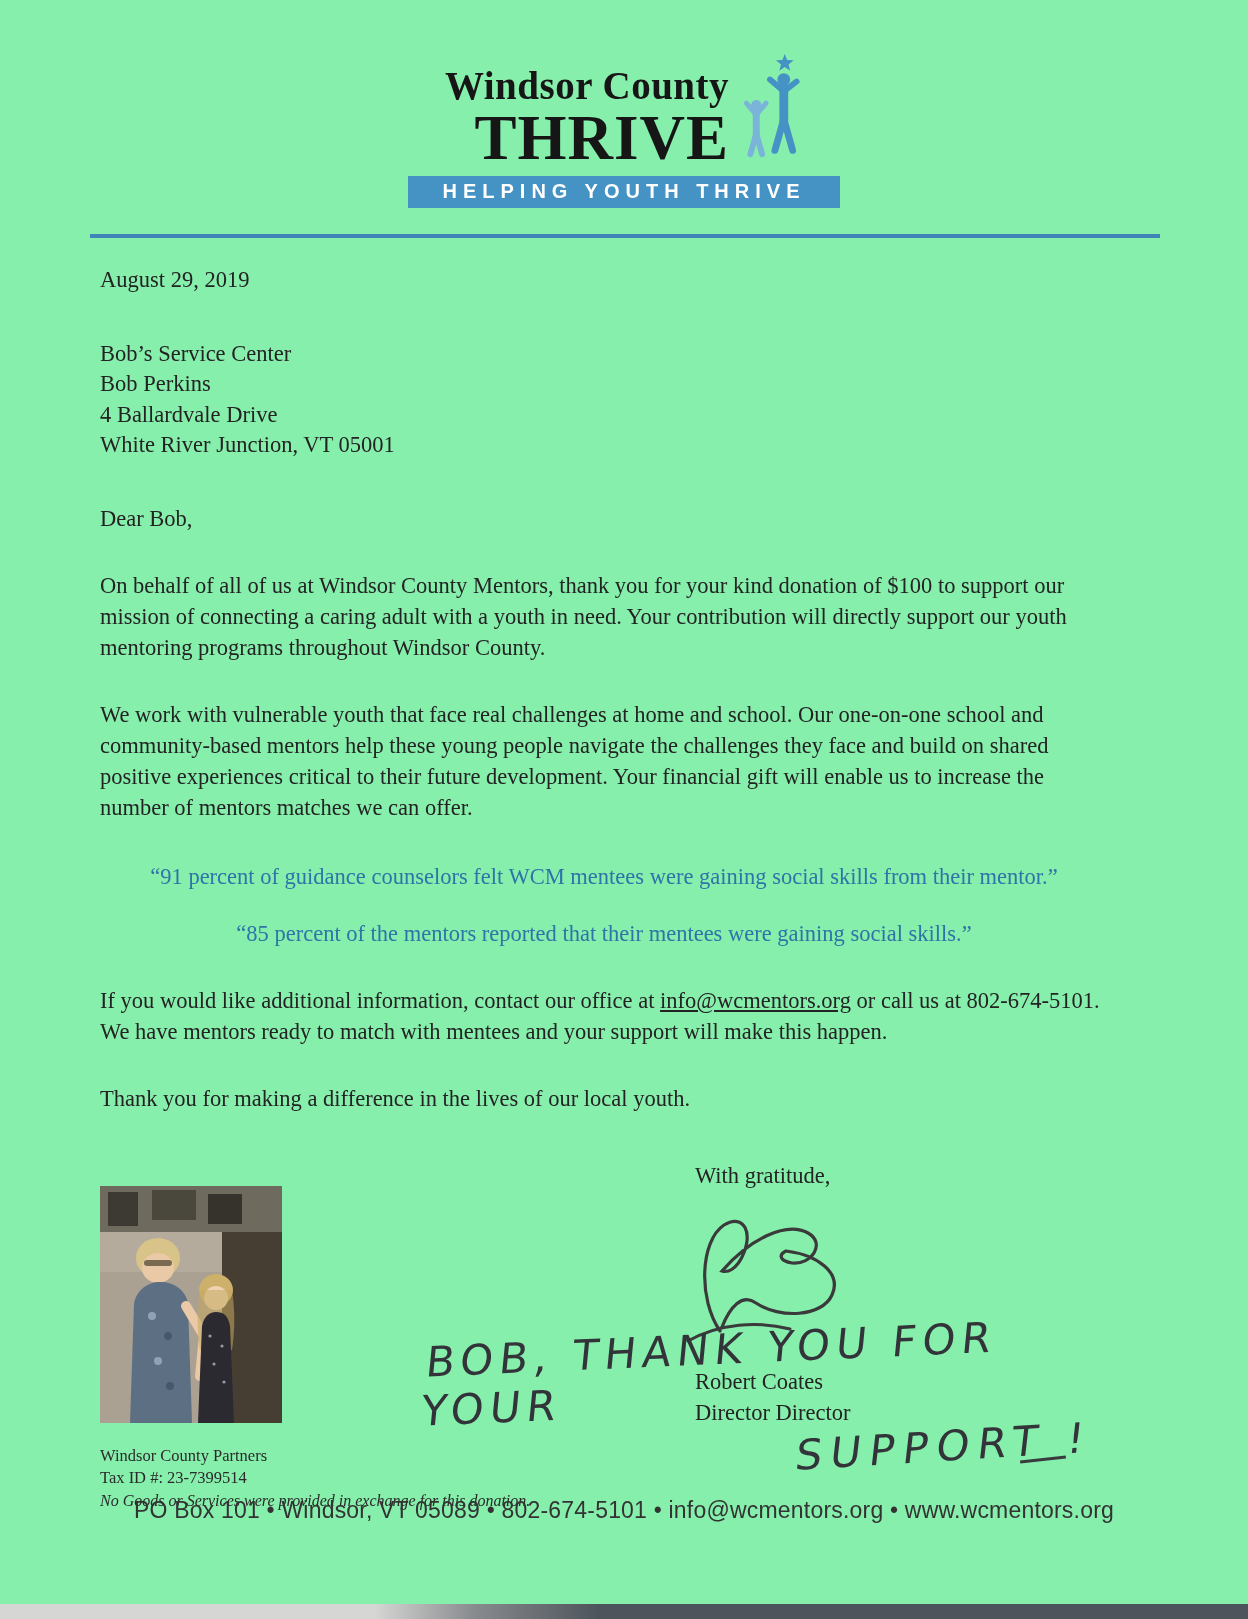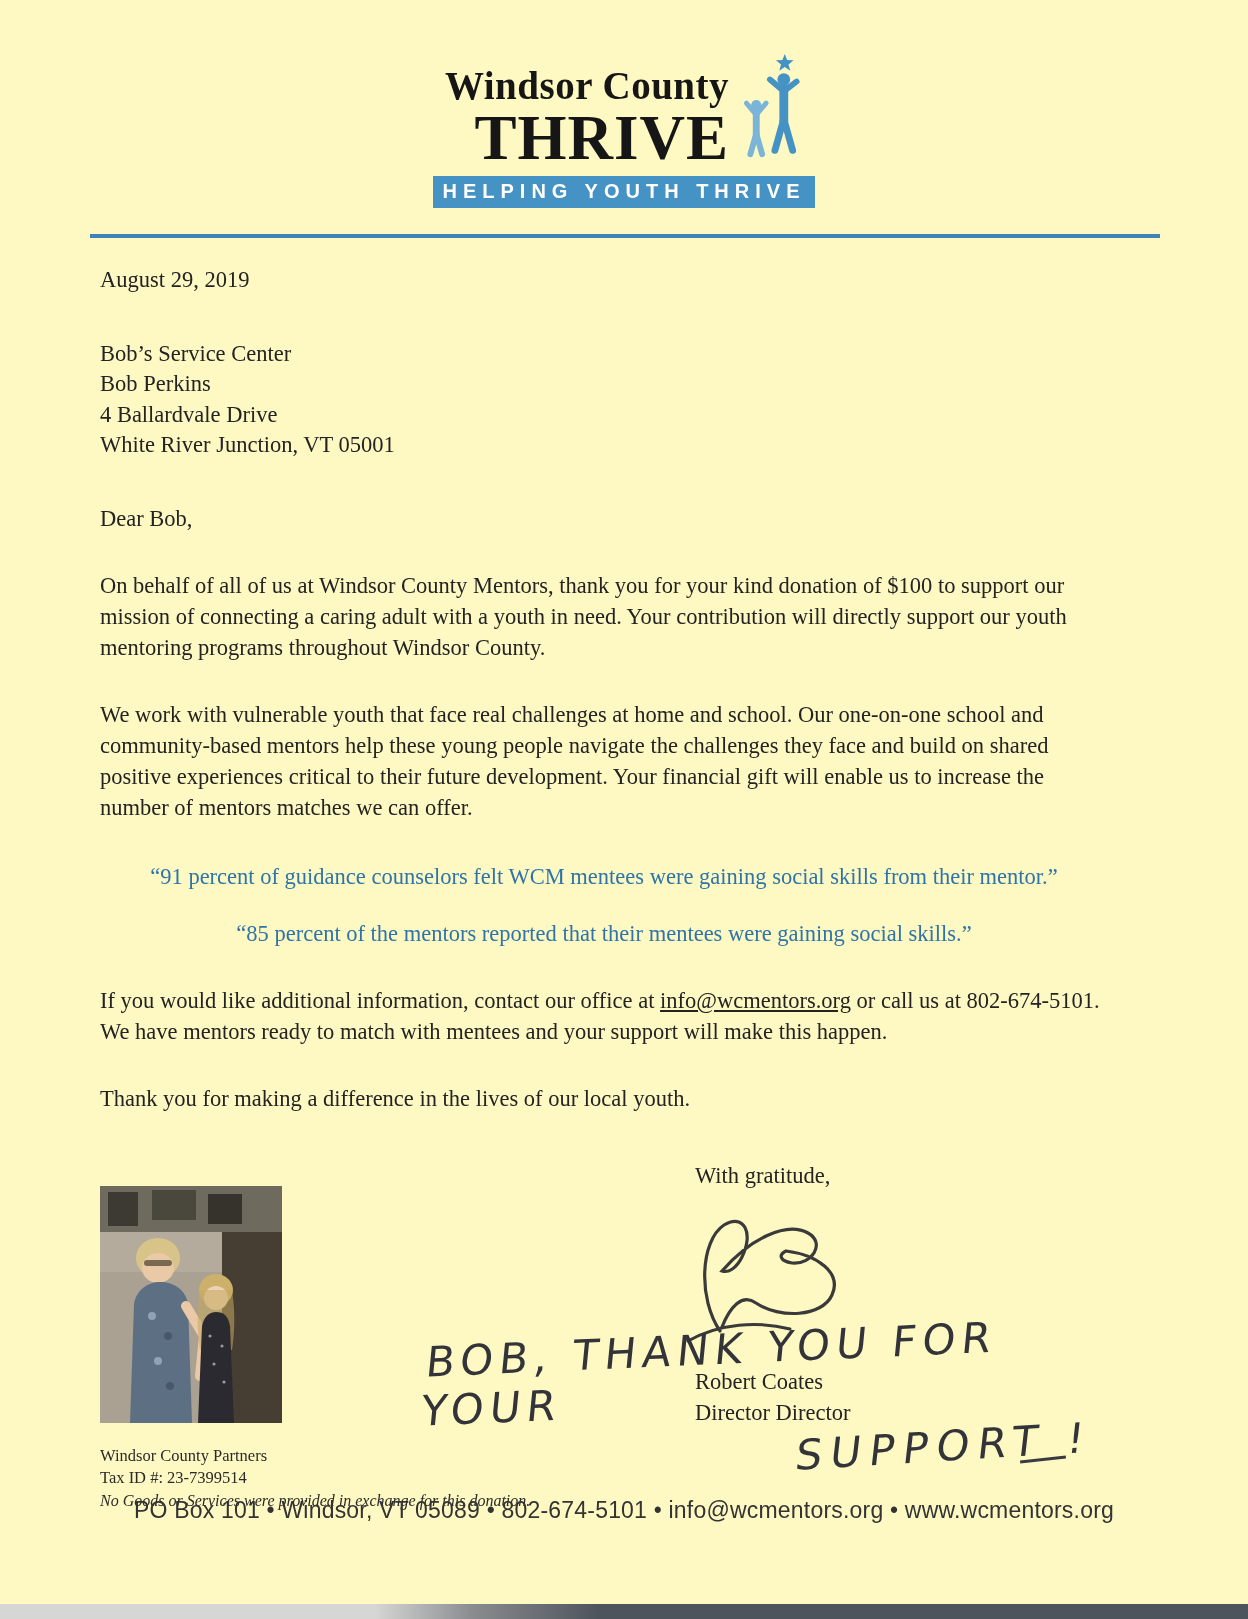--- a/index.html
+++ b/index.html
@@ -2,21 +2,21 @@
 <html><head>
 <meta charset="utf-8">
 <style>
   * { margin: 0; padding: 0; box-sizing: border-box; }
   html, body { background: #e9e9e9; }
   .page {
     position: relative;
     width: 1248px;
     height: 1619px;
     margin: 0 auto;
-    background: #fef9c3;
+    background: #86efac;
     overflow: hidden;
     font-family: "Liberation Serif", serif;
     color: #232323;
   }
 
   
   .header { padding-top: 52px; }
   .logo-row {
     display: flex;
     justify-content: center;
@@ -34,21 +34,21 @@
   .logo-line2 {
     font-family: "Liberation Serif", serif;
     font-weight: bold;
     font-size: 63px;
     letter-spacing: 1px;
     color: #161616;
     margin-top: 2px;
   }
   .logo-figures { width: 64px; height: 118px; }
   .tagline-banner {
-    width: 382px;
+    width: 432px;
     margin: 6px auto 0 auto;
     background: #4493c4;
     color: #ffffff;
     font-family: "Liberation Sans", sans-serif;
     font-weight: bold;
     font-size: 20px;
     letter-spacing: 6px;
     text-align: center;
     padding: 4px 0 5px 0;
   }

